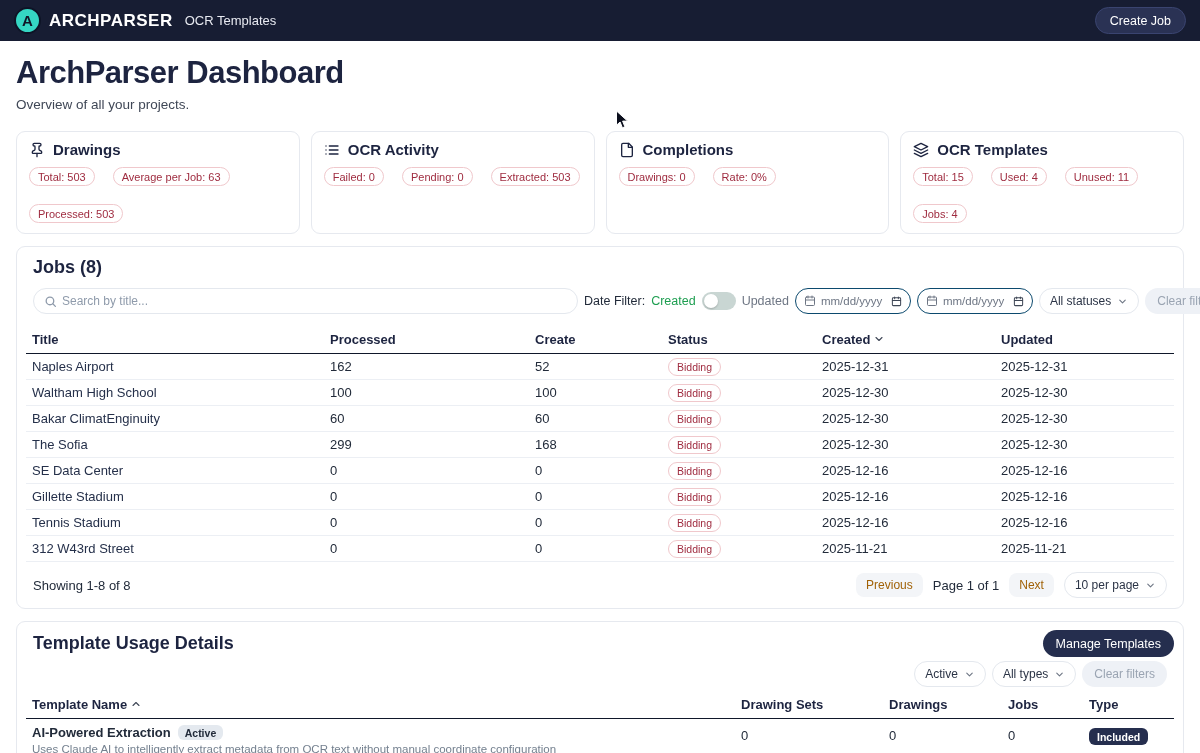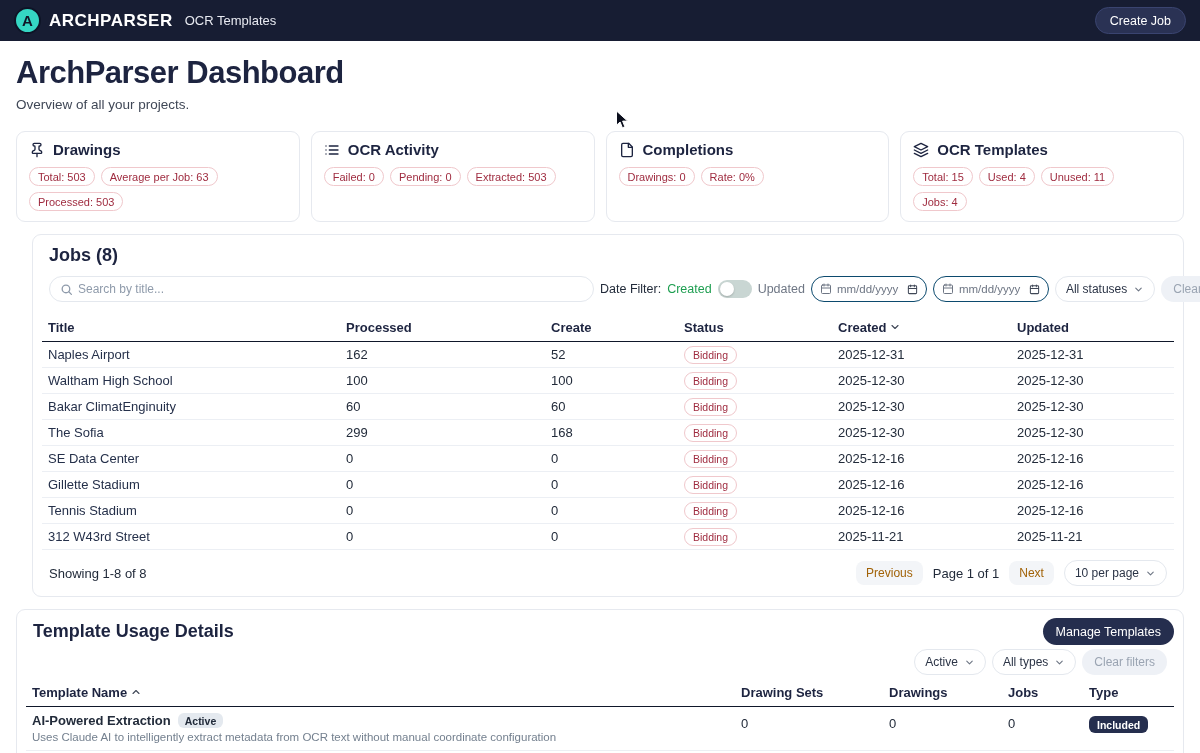--- a/index.html
+++ b/index.html
@@ -39,30 +39,30 @@
   h1.page-title { font-size: 31px; line-height: 36px; font-weight: 800; color: #1d2440; letter-spacing: -0.5px; margin-bottom: 6px; }
   .page-sub { font-size: 13.5px; line-height: 16px; color: #3f4756; margin-bottom: 18px; }
 
   
   .stats { display: grid; grid-template-columns: repeat(4, 1fr); gap: 11px; }
   .stat-card { border: 1px solid #e6e9ef; border-radius: 9px; padding: 9px 12px 10px; background: #fff; }
   .stat-head { display: flex; align-items: center; gap: 8px; margin-bottom: 9px; }
   .stat-title { font-size: 15px; font-weight: 700; color: #1d2440; }
   .icon { display: inline-flex; align-items: center; justify-content: center; flex: none; }
   .icon svg { display: block; }
-  .badges { display: flex; flex-wrap: wrap; gap: 6px; }
+  .badges { display: flex; flex-wrap: wrap; gap: 18px; }
   .pill {
     display: inline-block; border: 1px solid #f0c8cc; color: #9f2b3f;
     border-radius: 999px; padding: 1.5px 8px; font-size: 11px; line-height: 14px;
     white-space: nowrap; background: #fff;
   }
 
   
   .card { border: 1px solid #e6e9ef; border-radius: 9px; margin-top: 12px; background: #fff; }
-  .card.jobs { padding: 10px 9px 8px; margin-left: 16px; }
+  .card.jobs { padding: 10px 9px 8px; }
   .card.templates { padding: 8px 9px 0; }
   .section-title { font-size: 18px; font-weight: 800; color: #1d2440; padding-left: 7px; }
   .jobs .section-title { margin-bottom: 10px; }
 
   
   .filters { display: flex; align-items: center; gap: 6px; padding: 0 7px; margin-bottom: 12px; white-space: nowrap; }
   .search {
     position: relative; flex: 0 0 545px; height: 26px;
     border: 1px solid #e4e8ee; border-radius: 999px;
     display: flex; align-items: center; padding: 0 10px 0 28px;

